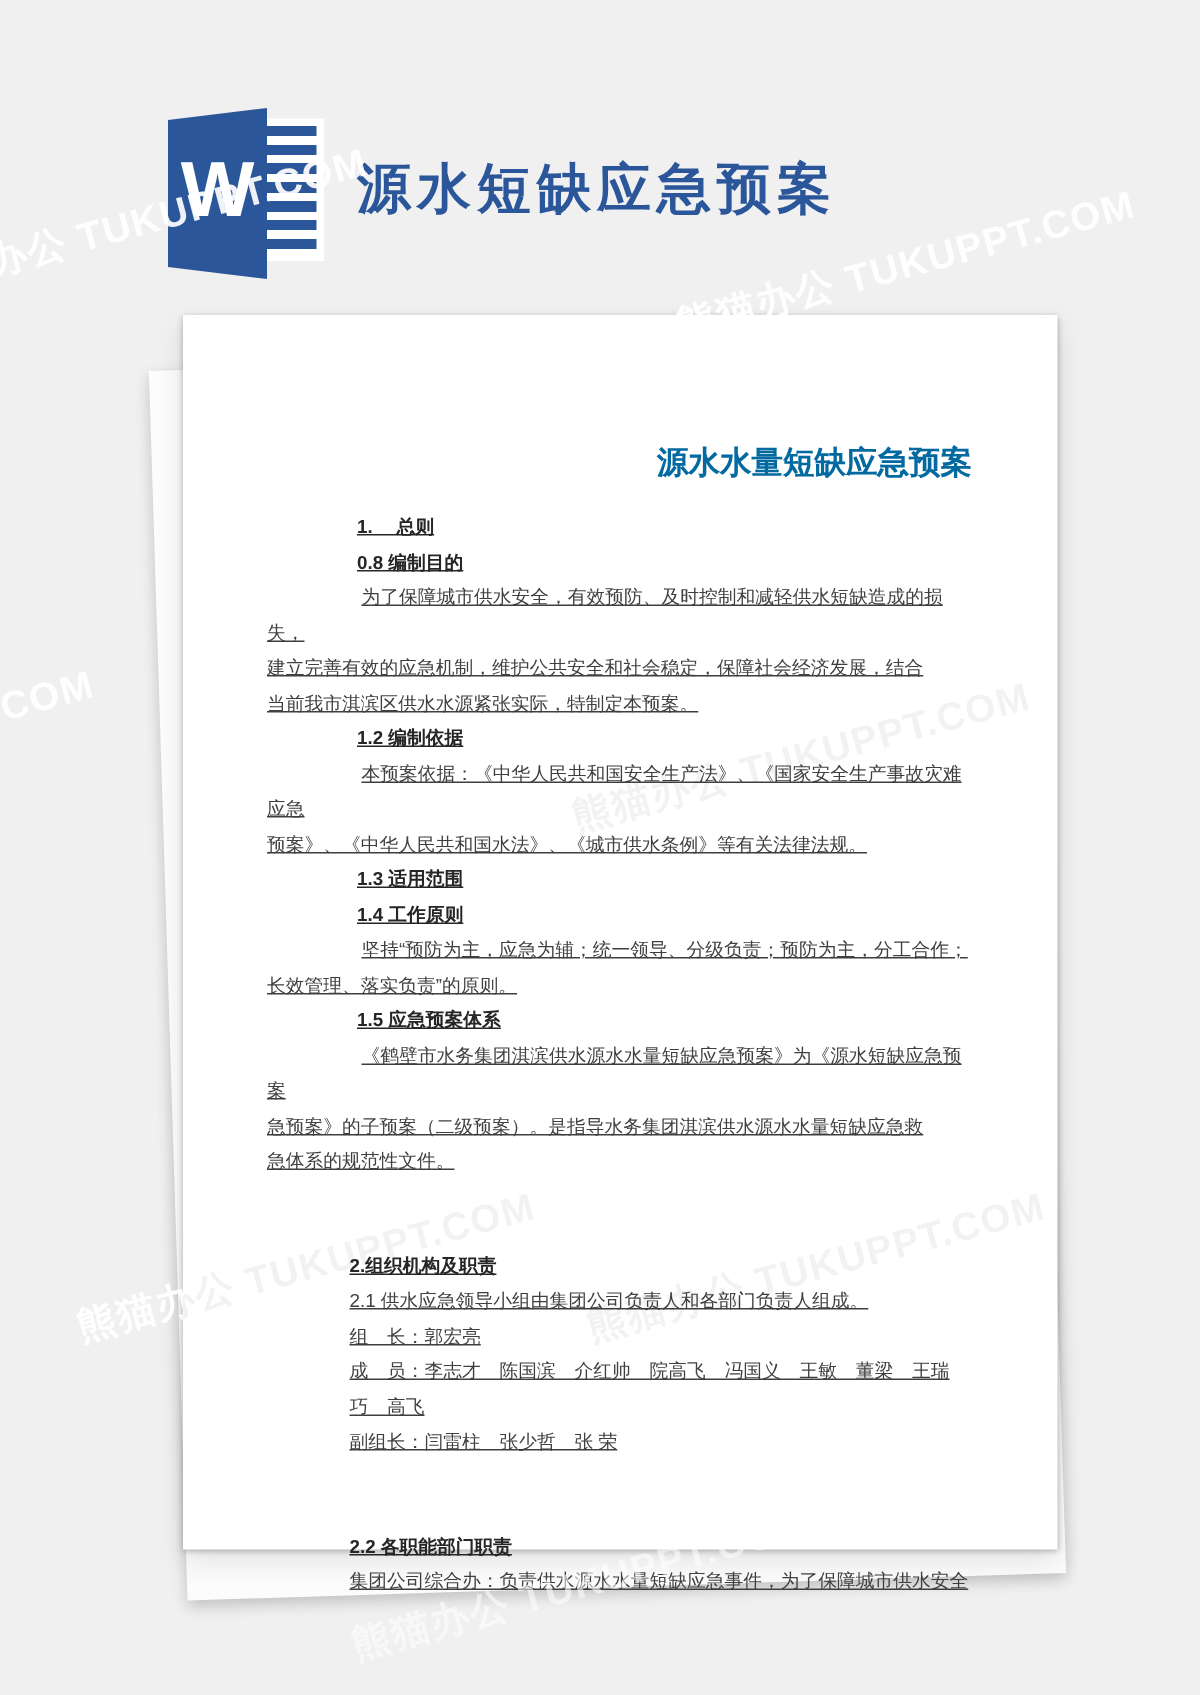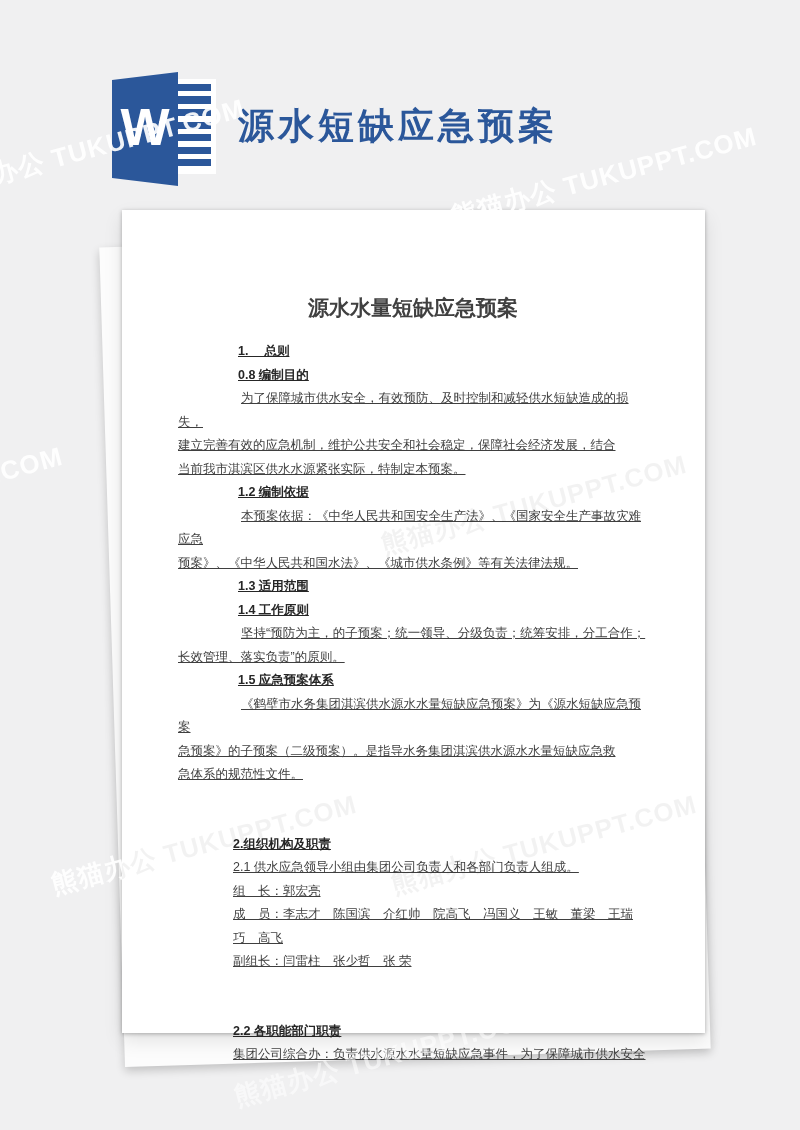--- a/index.html
+++ b/index.html
@@ -44,21 +44,21 @@
     background:#fcfcfc; transform:rotate(-1.8deg);
     box-shadow:0 4px 10px rgba(0,0,0,0.20);
   }
   .paper-main {
     position:absolute; left:122px; top:210px; width:583px; height:823px;
     background:#ffffff;
     box-shadow:0 1px 4px rgba(0,0,0,0.28), 0 8px 18px rgba(0,0,0,0.10);
   }
   .doc-title {
     position:absolute; left:56px; right:57px; top:84px;
-    text-align:center; font-size:21px; font-weight:700; color:#404040;
+    text-align:right; font-size:21px; font-weight:700; color:#0369a1;
     white-space:nowrap;
   }
   .doc-body {
     position:absolute; left:56px; right:57px; top:130px;
     font-size:12.5px; line-height:23.5px; color:#3f3f3f;
   }
   .blk { white-space:pre-wrap;text-decoration:underline; }
   .blk-h  { font-weight:700; color:#262626; padding-left:60px; }
   .blk-h2 { font-weight:700; color:#262626; padding-left:55px;margin-top:46px; }
   .blk-p  { text-indent:63px; }
@@ -99,21 +99,21 @@
       <div class="blk blk-h">1.　 总则</div>
       <div class="blk blk-h">0.8 编制目的</div>
       <div class="blk blk-p">为了保障城市供水安全，有效预防、及时控制和减轻供水短缺造成的损失，
 建立完善有效的应急机制，维护公共安全和社会稳定，保障社会经济发展，结合
 当前我市淇滨区供水水源紧张实际，特制定本预案。</div>
       <div class="blk blk-h">1.2 编制依据</div>
       <div class="blk blk-p">本预案依据：《中华人民共和国安全生产法》、《国家安全生产事故灾难应急
 预案》、《中华人民共和国水法》、《城市供水条例》等有关法律法规。</div>
       <div class="blk blk-h">1.3 适用范围</div>
       <div class="blk blk-h">1.4 工作原则</div>
-      <div class="blk blk-p">坚持“预防为主，的子预案；统一领导、分级负责；统筹安排，分工合作；
+      <div class="blk blk-p">坚持“预防为主，应急为辅；统一领导、分级负责；预防为主，分工合作；
 长效管理、落实负责”的原则。</div>
       <div class="blk blk-h">1.5 应急预案体系</div>
       <div class="blk blk-p">《鹤壁市水务集团淇滨供水源水水量短缺应急预案》为《源水短缺应急预案
 急预案》的子预案（二级预案）。是指导水务集团淇滨供水源水水量短缺应急救
 急体系的规范性文件。</div>
       <div class="blk blk-h2">2.组织机构及职责</div>
       <div class="blk blk-l">2.1 供水应急领导小组由集团公司负责人和各部门负责人组成。</div>
       <div class="blk blk-l">组　长：郭宏亮</div>
       <div class="blk blk-l">成　员：李志才　陈国滨　介红帅　院高飞　冯国义　王敏　董梁　王瑞
 巧　高飞</div>

